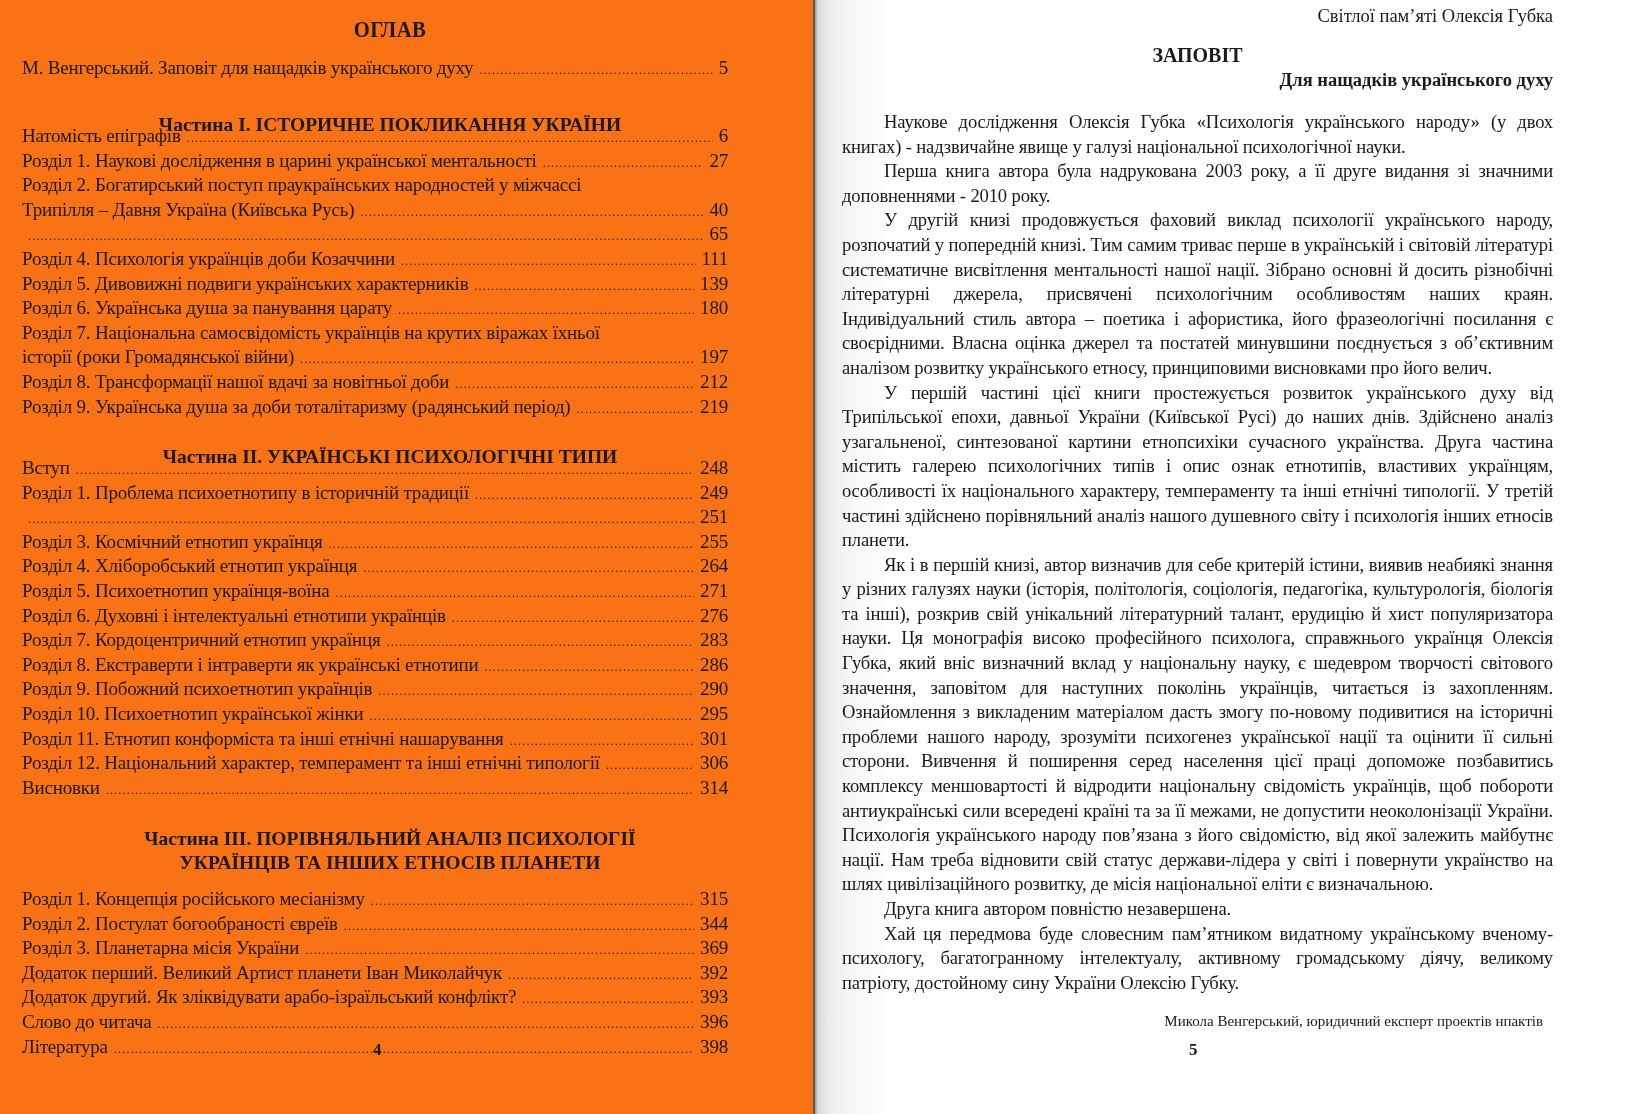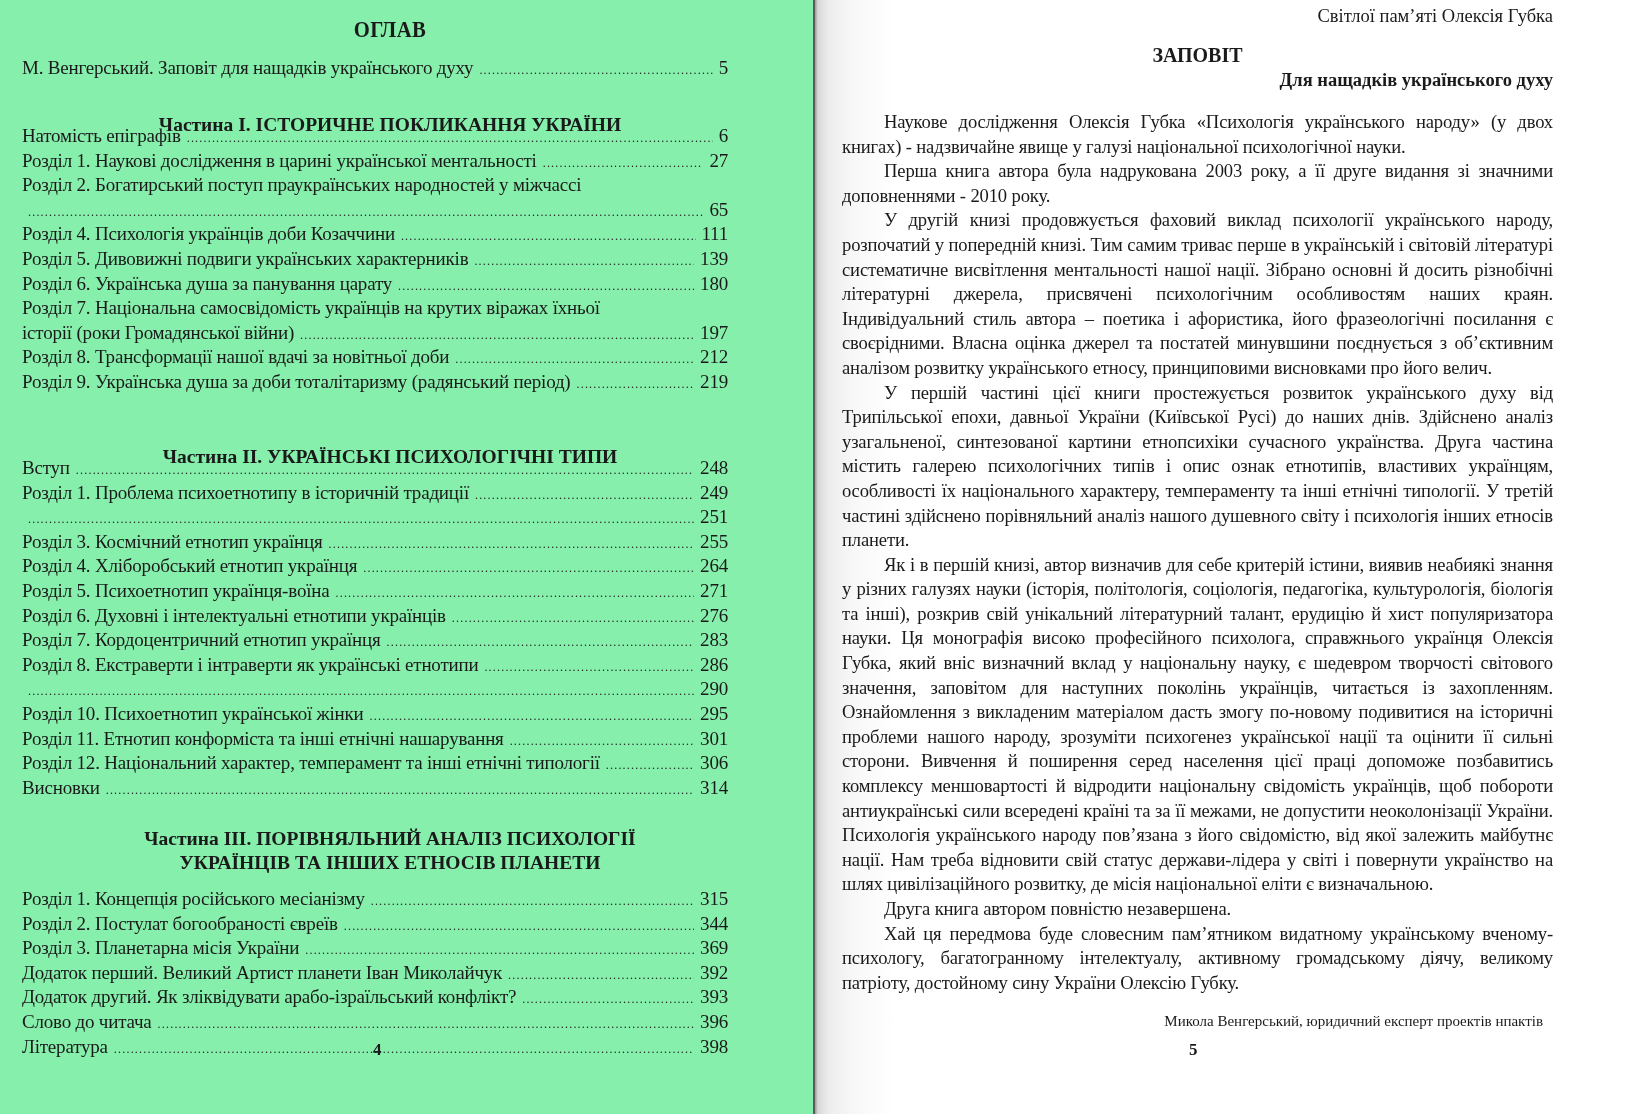--- a/index.html
+++ b/index.html
@@ -3,21 +3,21 @@
 <meta charset="utf-8">
 <style>
   html, body { margin: 0; padding: 0; }
   body {
     width: 1629px; height: 1114px; overflow: hidden; position: relative;
     background: #ffffff;
     font-family: "Liberation Serif", "DejaVu Serif", serif;
     color: #1a1a1a;
   }
   .page { position: absolute; top: 0; height: 1114px; }
-  .page-left { left: 0; width: 938px; background: #86efac; }
+  .page-left { left: 0; width: 938px; background: #f97316; }
   .page-right {
     left: 813px; width: 816px;
     background: linear-gradient(to right, #9a9a9a 0px, #d8d8d8 3px, #ededed 14px, #f8f8f8 40px, #ffffff 80px);
     border-left: 2px solid #5a5a5a;
   }
 
   
   .toc-title {
     position: absolute; left: 0; width: 780px; top: 17px;
     text-align: center; font-weight: bold; font-size: 23px; letter-spacing: 0.5px;
@@ -91,20 +91,25 @@
       </div>
     <div class="toc-row">
         <span class="t">Розділ 1. Наукові дослідження в царині української ментальності</span>
         <span class="dots"></span>
         <span class="p">27</span>
       </div>
     <div class="toc-row">
         <span class="t">Розділ 2. Богатирський поступ праукраїнських народностей у міжчассі</span>
       </div>
     <div class="toc-row">
+        <span class="t">Трипілля – Давня Україна (Київська Русь)</span>
+        <span class="dots"></span>
+        <span class="p">40</span>
+      </div>
+    <div class="toc-row">
         <span class="dots"></span>
         <span class="p">65</span>
       </div>
     <div class="toc-row">
         <span class="t">Розділ 4. Психологія українців доби Козаччини</span>
         <span class="dots"></span>
         <span class="p">111</span>
       </div>
     <div class="toc-row">
         <span class="t">Розділ 5. Дивовижні подвиги українських характерників</span>
@@ -176,20 +181,21 @@
         <span class="t">Розділ 7. Кордоцентричний етнотип українця</span>
         <span class="dots"></span>
         <span class="p">283</span>
       </div>
     <div class="toc-row">
         <span class="t">Розділ 8. Екстраверти і інтраверти як українські етнотипи</span>
         <span class="dots"></span>
         <span class="p">286</span>
       </div>
     <div class="toc-row">
+        <span class="t">Розділ 9. Побожний психоетнотип українців</span>
         <span class="dots"></span>
         <span class="p">290</span>
       </div>
     <div class="toc-row">
         <span class="t">Розділ 10. Психоетнотип української жінки</span>
         <span class="dots"></span>
         <span class="p">295</span>
       </div>
     <div class="toc-row">
         <span class="t">Розділ 11. Етнотип конформіста та інші етнічні нашарування</span>

